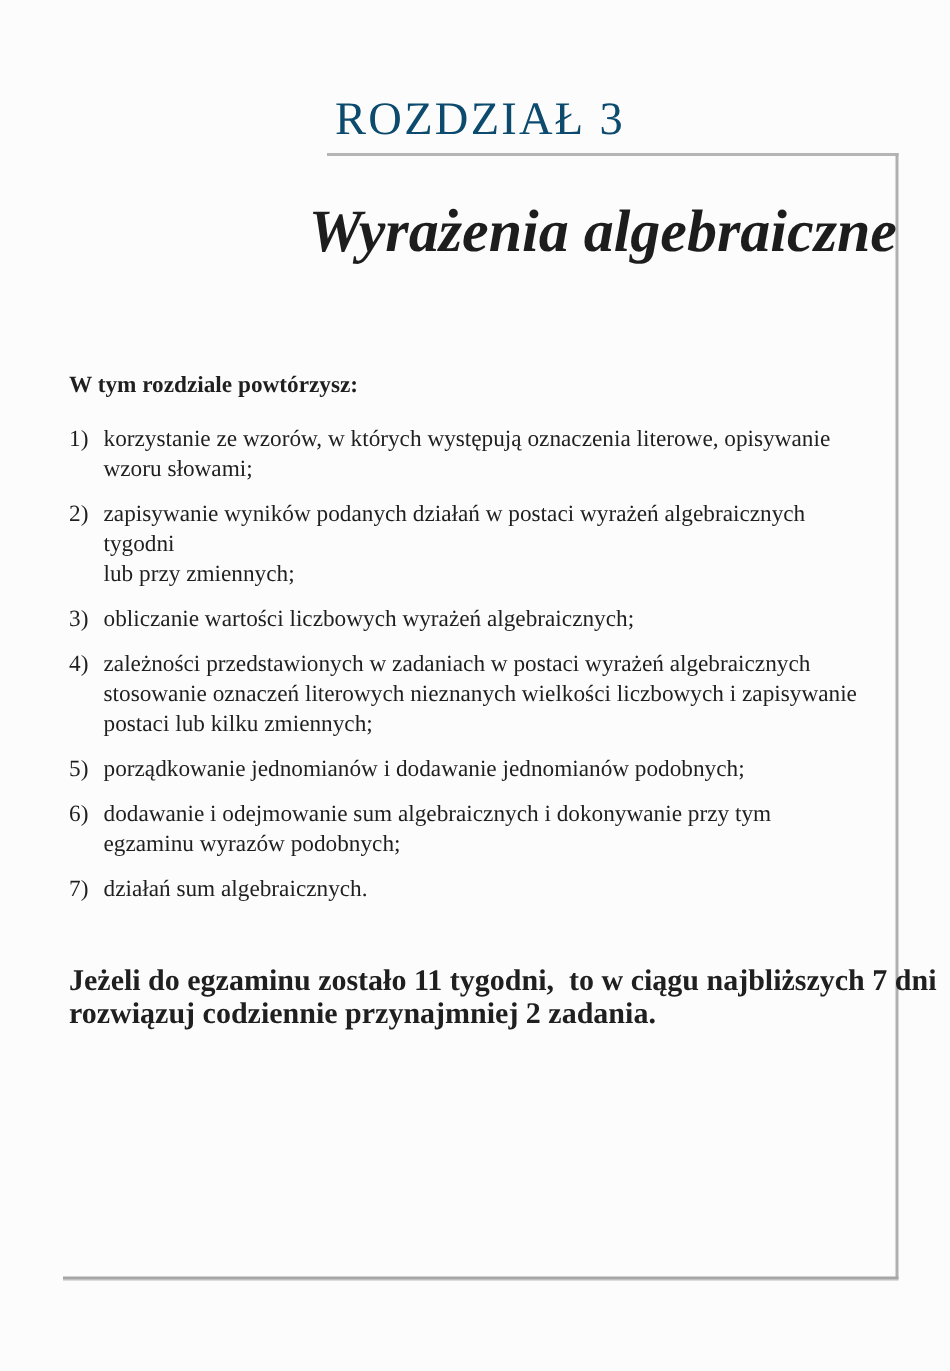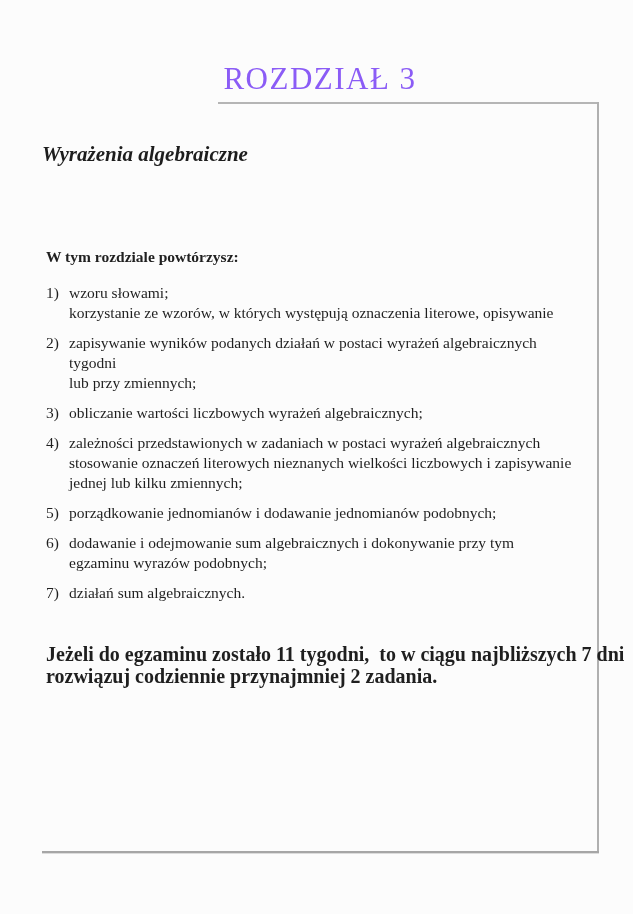--- a/index.html
+++ b/index.html
@@ -36,28 +36,28 @@
     box-shadow: 0 1px 0 #dcdcdc;
   }
   .chapter-label {
     position: absolute;
     left: 42px; top: 62px;
     width: 556px;
     text-align: center;
     font-size: 31px;
     line-height: 34px;
     letter-spacing: 1.5px;
-    color: #8b5cf6;
+    color: #0c4a6e;
   }
   .chapter-title {
     position: absolute;
     left: 42px; top: 134px;
     width: 556px;
-    text-align: left;
-    font-size: 21px;
+    text-align: right;
+    font-size: 40px;
     line-height: 40px;
     font-weight: bold;
     font-style: italic;
     color: #1d1d1d;
   }
   .content {
     position: absolute;
     left: 46px; top: 247px;
     width: 520px;
     font-size: 15.5px;
@@ -109,22 +109,22 @@
 
   <div class="content">
 
     <p class="intro-heading">W tym rozdziale powtórzysz:</p>
 
     <div class="list">
 
       <div class="list-item">
         <span class="item-num">1)</span>
         <span class="item-lines">
+          <span class="line">korzystanie ze wzorów, w których występują oznaczenia literowe, opisywanie</span>
           <span class="line">wzoru słowami;</span>
-          <span class="line">korzystanie ze wzorów, w których występują oznaczenia literowe, opisywanie</span>
         </span>
       </div>
 
       <div class="list-item">
         <span class="item-num">2)</span>
         <span class="item-lines">
           <span class="line">zapisywanie wyników podanych działań w postaci wyrażeń algebraicznych</span>
           <span class="line">tygodni</span>
           <span class="line">lub przy zmiennych;</span>
         </span>
@@ -135,21 +135,21 @@
         <span class="item-lines">
           <span class="line">obliczanie wartości liczbowych wyrażeń algebraicznych;</span>
         </span>
       </div>
 
       <div class="list-item">
         <span class="item-num">4)</span>
         <span class="item-lines">
           <span class="line">zależności przedstawionych w zadaniach w postaci wyrażeń algebraicznych</span>
           <span class="line">stosowanie oznaczeń literowych nieznanych wielkości liczbowych i zapisywanie</span>
-          <span class="line">jednej lub kilku zmiennych;</span>
+          <span class="line">postaci lub kilku zmiennych;</span>
         </span>
       </div>
 
       <div class="list-item">
         <span class="item-num">5)</span>
         <span class="item-lines">
           <span class="line">porządkowanie jednomianów i dodawanie jednomianów podobnych;</span>
         </span>
       </div>
 

